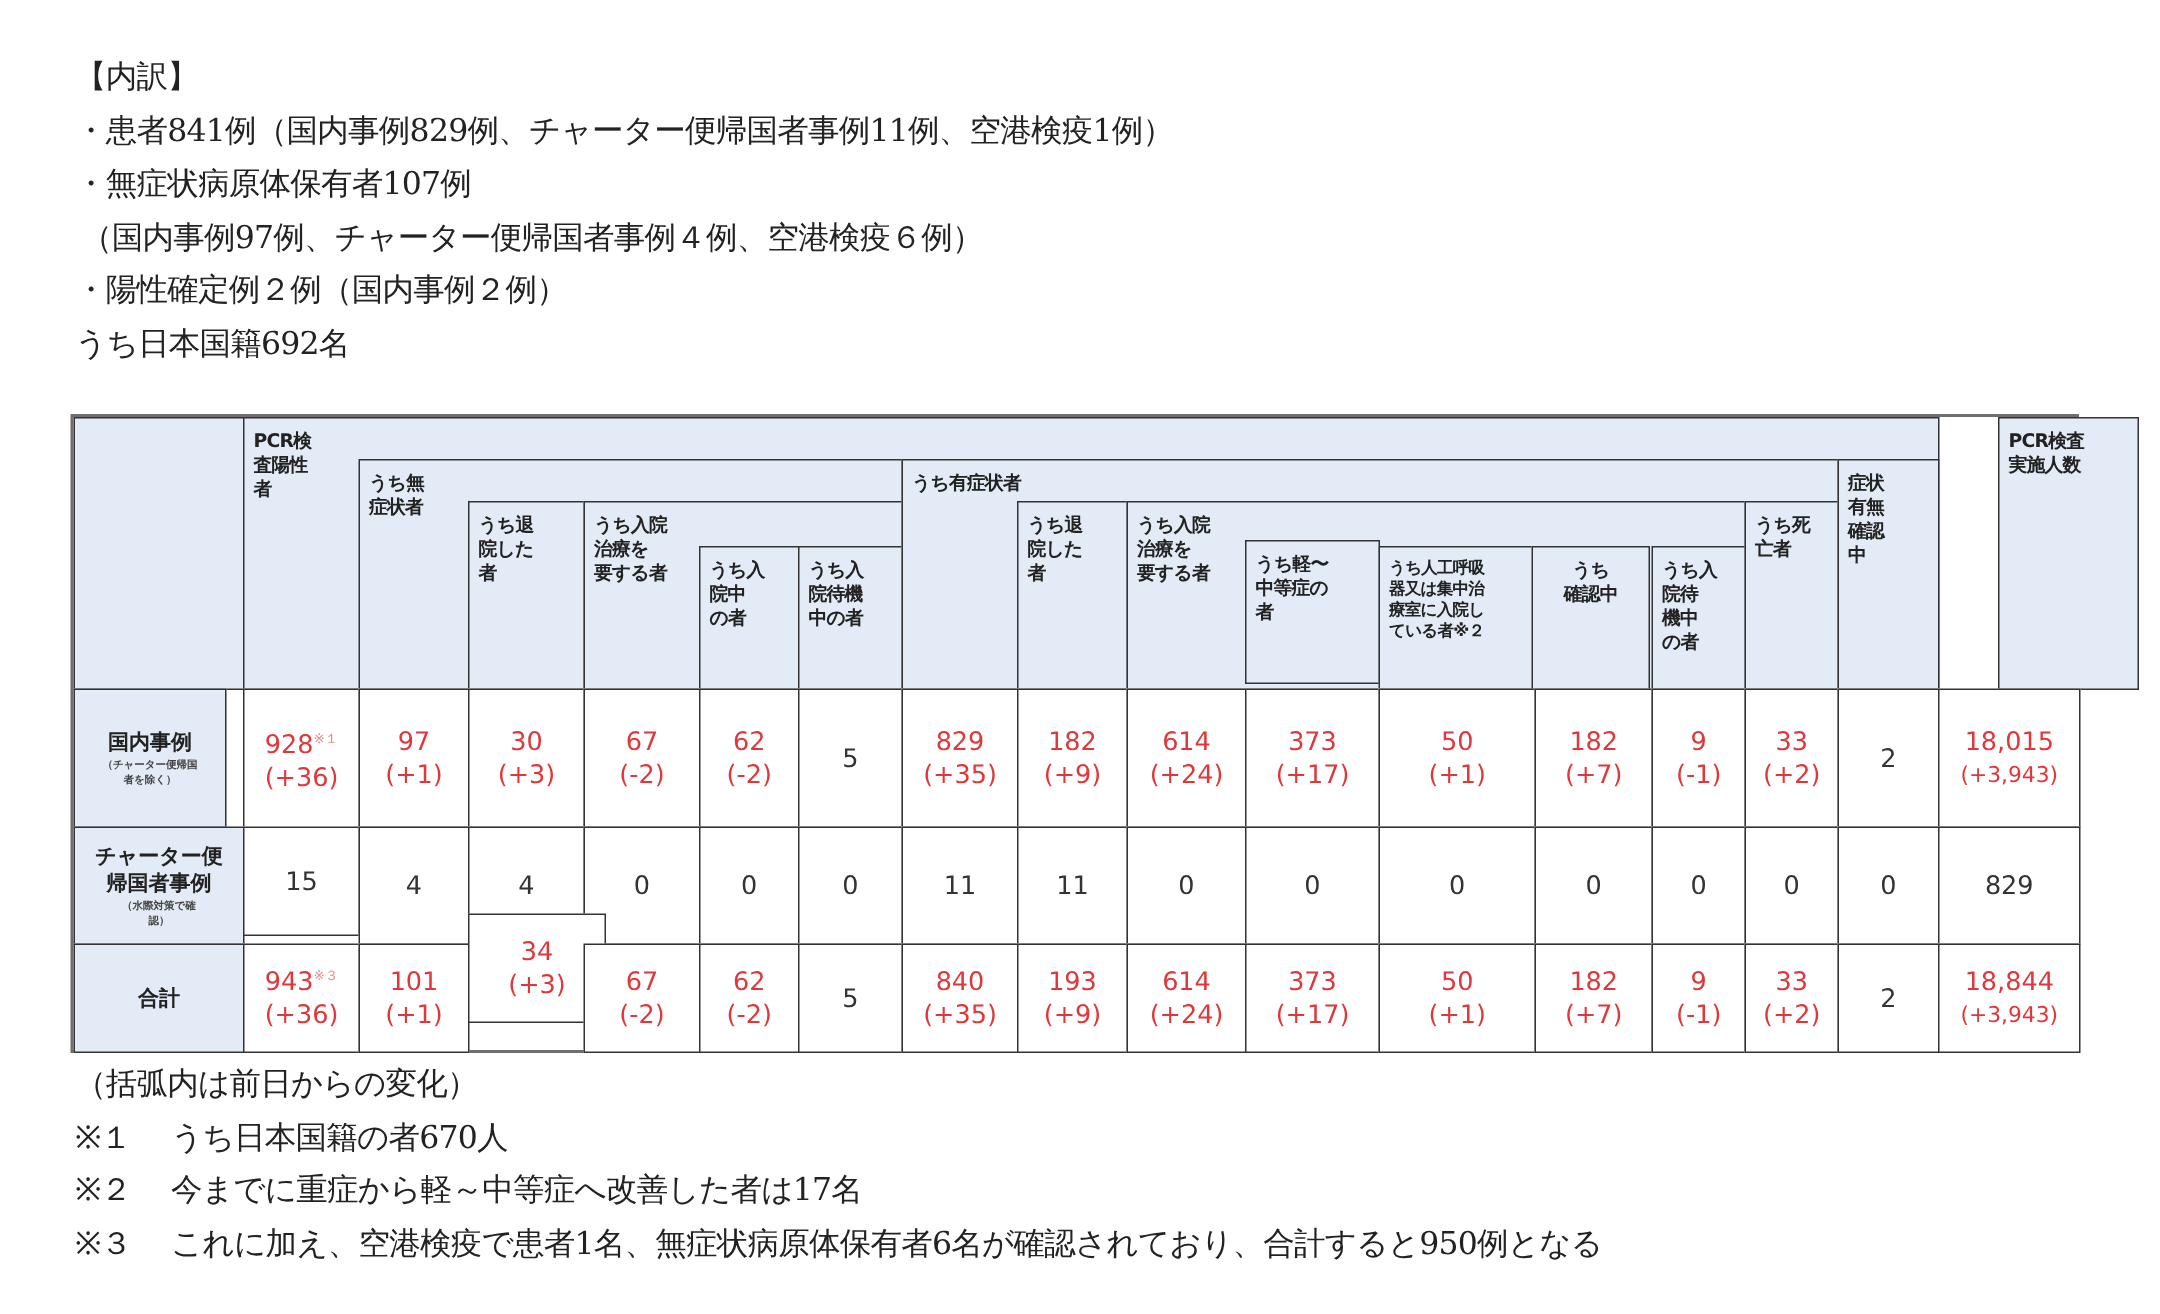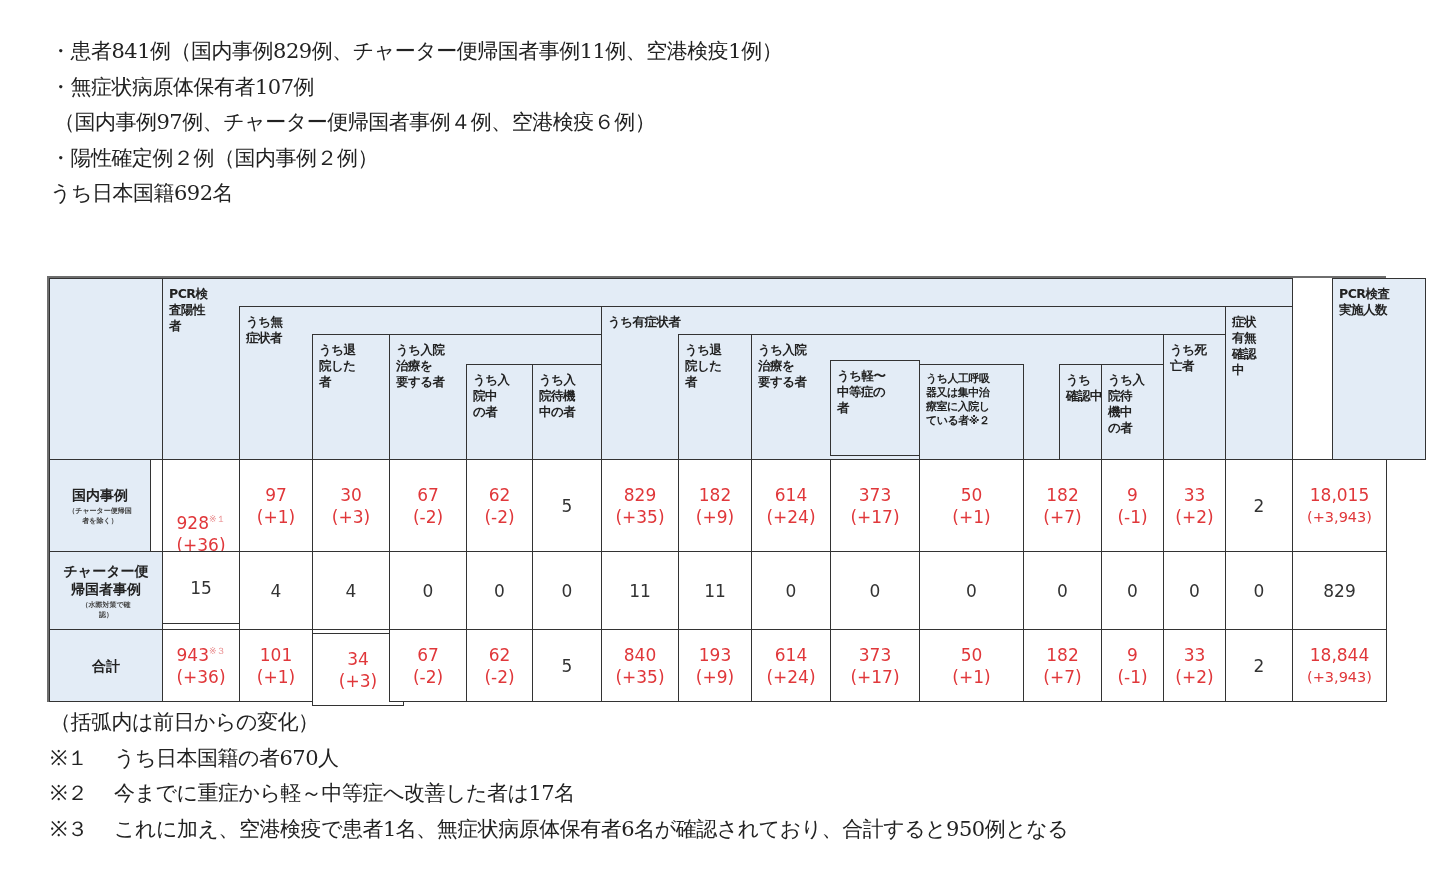--- a/index.html
+++ b/index.html
@@ -28,20 +28,21 @@
   .rowhead .note { font-size: 7px; line-height: 10px; color: #444; white-space: pre-line; margin-top: 2px; font-family: Liberation Mono, monospace; }
 
   .notes { position: absolute; left: 50px; top: 705px; font-size: 21px; line-height: 35.5px; letter-spacing: -0.5px; }
   .notes div { white-space: nowrap; }
   .notes .mark { display: inline-block; width: 64px; }
 </style>
 </head>
 <body>
 
 <div class="intro">
+  <div>【内訳】</div>
   <div>・患者841例（国内事例829例、チャーター便帰国者事例11例、空港検疫1例）</div>
   <div>・無症状病原体保有者107例</div>
   <div class="indent">（国内事例97例、チャーター便帰国者事例４例、空港検疫６例）</div>
   <div>・陽性確定例２例（国内事例２例）</div>
   <div>うち日本国籍692名</div>
 </div>
 
 <div class="table-wrap" id="tbl">
 
   <div class="cell hcell" style="left:0;top:0;width:114px;height:182px;"></div>
@@ -97,21 +98,21 @@
       <span>うち軽〜
 中等症の
 者</span>
     </div>
   <div class="cell hcell" style="left:870px;top:86px;width:105px;height:96px;font-size:11px;line-height:14px;">
       <span>うち人工呼吸
 器又は集中治
 療室に入院し
 ている者※２</span>
     </div>
-  <div class="cell hcell" style="left:1010px;top:86px;width:79px;height:96px;">
+  <div class="cell hcell" style="left:972px;top:86px;width:79px;height:96px;text-align:center;">
       <span>うち
 確認中</span>
     </div>
   <div class="cell hcell" style="left:1052px;top:86px;width:63px;height:96px;">
       <span>うち入
 院待
 機中
 の者</span>
     </div>
   <div class="cell hcell" style="left:1114px;top:56px;width:63px;height:126px;">
@@ -123,21 +124,21 @@
 有無
 確認
 中</span>
     </div>
 
 <div class="cell rowhead" style="left: 0px; top: 181px; width: 102px; height: 93px; justify-content: center;">
       <div class="main">国内事例</div>
       <div class="note">（チャーター便帰国
 者を除く）</div>
     </div>
-    <div class="cell bcell red" style="left: 113px; top: 181px; width: 78px; height: 98px; justify-content: flex-end;">
+    <div class="cell bcell red" style="left: 113px; top: 181px; width: 78px; height: 98px;">
       <div><span>928</span><span class="sup">※１</span></div>
       <div>(+36)</div>
     </div>
     <div class="cell bcell red" style="left: 190px; top: 181px; width: 74px; height: 93px;">
       <div><span>97</span></div>
       <div>(+1)</div>
     </div>
     <div class="cell bcell red" style="left: 263px; top: 181px; width: 78px; height: 93px;">
       <div><span>30</span></div>
       <div>(+3)</div>
@@ -250,21 +251,21 @@
       <div class="main">合計</div>
     </div>
     <div class="cell bcell red" style="left: 113px; top: 351px; width: 78px; height: 73px;">
       <div><span>943</span><span class="sup">※３</span></div>
       <div>(+36)</div>
     </div>
     <div class="cell bcell red" style="left: 190px; top: 351px; width: 74px; height: 73px;">
       <div><span>101</span></div>
       <div>(+1)</div>
     </div>
-    <div class="cell bcell red" style="left: 263px; top: 355px; width: 92px; height: 73px;">
+    <div class="cell bcell red" style="left: 263px; top: 331px; width: 92px; height: 73px;">
       <div><span>34</span></div>
       <div>(+3)</div>
     </div>
     <div class="cell bcell red" style="left: 340px; top: 351px; width: 78px; height: 73px;">
       <div><span>67</span></div>
       <div>(-2)</div>
     </div>
     <div class="cell bcell red" style="left: 417px; top: 351px; width: 67px; height: 73px;">
       <div><span>62</span></div>
       <div>(-2)</div>

